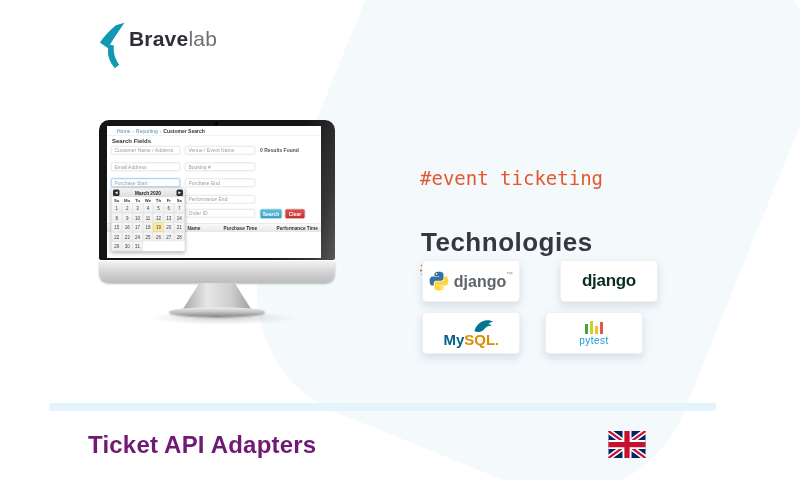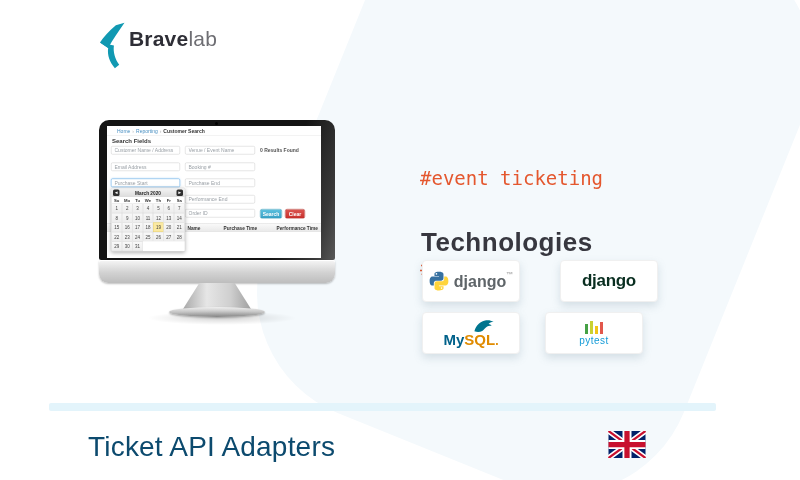--- a/index.html
+++ b/index.html
@@ -98,22 +98,22 @@
   .my-text { font-size:15px; font-weight:700; }
   .my { color:#00618a; } .sql { color:#e08b00; } .mysql-dot { color:#e08b00; font-size:12px; }
   .pt-bars { display:flex; align-items:flex-end; gap:2px; height:13px; }
   .pt-bars i { display:block; width:3px; }
   .pt-b1 { height:10px; background:#45a145; } .pt-b2 { height:13px; background:#c9d132; }
   .pt-b3 { height:8px;  background:#f0c419; } .pt-b4 { height:12px; background:#e2574c; }
   .pt-text { font-size:10px; font-weight:500; color:#149bd7; letter-spacing:0.5px; }
 
   
   .divider { position:absolute; left:49px; top:403px; width:667px; height:8px; background:#e3f4fb; border-radius:2px; }
-  .page-title { position:absolute; left:88px; top:431px; font-size:28px; font-weight:400;
-                color:#0c4a6e; letter-spacing:0.2px; }
+  .page-title { position:absolute; left:88px; top:431px; font-size:24px; font-weight:700;
+                color:#701a75; letter-spacing:0.2px; }
   .flag { position:absolute; left:608px; top:431px; width:38px; height:27px; }
 </style>
 </head>
 <body>
 
 <div class="stage">
   <div class="blob1"></div>
 
   <div class="layer">
 

